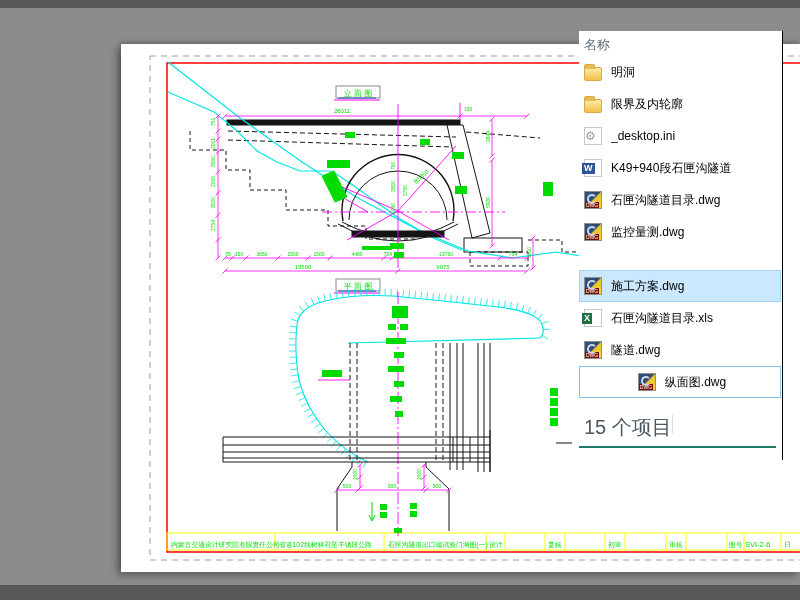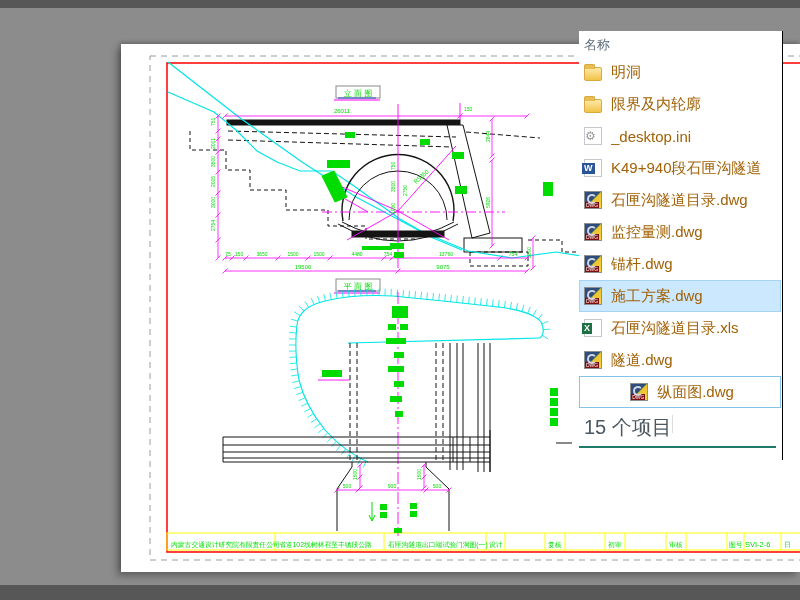--- a/index.html
+++ b/index.html
@@ -14,23 +14,23 @@
   svg.cad{position:absolute;left:0;top:0;width:800px;height:600px;pointer-events:none;}
   svg.cad text{font-family:"Liberation Sans","DejaVu Sans",sans-serif;}
 
   
   .panel{position:absolute;left:579px;top:31px;width:204px;height:429px;background:#ffffff;
          border-right:1px solid #000000;box-sizing:border-box;}
   .hdr{padding:5px 0 3px 5px;font-size:13px;color:#5d6b79;cursor:default;}
   .list{position:absolute;left:0;top:25px;right:1px;}
   .file-row{height:32px;box-sizing:border-box;display:flex;align-items:center;
             padding-left:4px;border:1px solid transparent;overflow:hidden;white-space:nowrap;}
-  .file-row.selected{background:#cbe8ff;border-color:#a4d3f3;}
+  .file-row.selected{background:#cbe8ff;border-color:#a4d3f3;margin-top:22px;}
   .file-row.focused{border-color:#84c4ea;justify-content:center;}
-  .fname{font-size:15px;color:#a16207;overflow:hidden;text-overflow:clip;}
+  .fname{font-size:12px;color:#000000;overflow:hidden;text-overflow:clip;}
   .ficon{width:18px;height:18px;flex:0 0 18px;margin-right:9px;position:relative;
          display:inline-block;box-sizing:border-box;}
   .ficon.folder{height:14px;margin-top:3px;background:linear-gradient(180deg,#ffeaa9,#f1c249);
          border:1px solid #d8a93c;border-radius:2px;}
   .ficon.folder::before{content:"";position:absolute;top:-4px;left:-1px;width:9px;height:4px;
          background:#e9bd55;border:1px solid #d8a93c;border-bottom:none;border-radius:2px 2px 0 0;}
   .ficon.ini,.ficon.word,.ficon.xls{background:#fff;border:1px solid #c3c9cf;}
   .ficon .glyph{position:absolute;left:0;top:1px;font-size:12px;line-height:14px;color:#9a9a9a;}
   .ficon.word .glyph{left:-3px;top:3px;background:#2a5699;color:#fff;font-size:9px;font-weight:bold;
          line-height:11px;padding:0 2px;}
@@ -323,26 +323,20 @@
             <i class="badge">DWG</i>
           </span>
           <span class="fname">石匣沟隧道目录.dwg</span>
         </div>
         <div class="file-row">
           <span class="ficon dwg">
             <i class="badge">DWG</i>
           </span>
           <span class="fname">监控量测.dwg</span>
         </div>
-        <div class="file-row">
-          <span class="ficon dwg">
-            <i class="badge">DWG</i>
-          </span>
-          <span class="fname">锚杆.dwg</span>
-        </div>
         <div class="file-row selected">
           <span class="ficon dwg">
             <i class="badge">DWG</i>
           </span>
           <span class="fname">施工方案.dwg</span>
         </div>
         <div class="file-row">
           <span class="ficon xls">
             <span class="glyph">X</span>
           </span>

